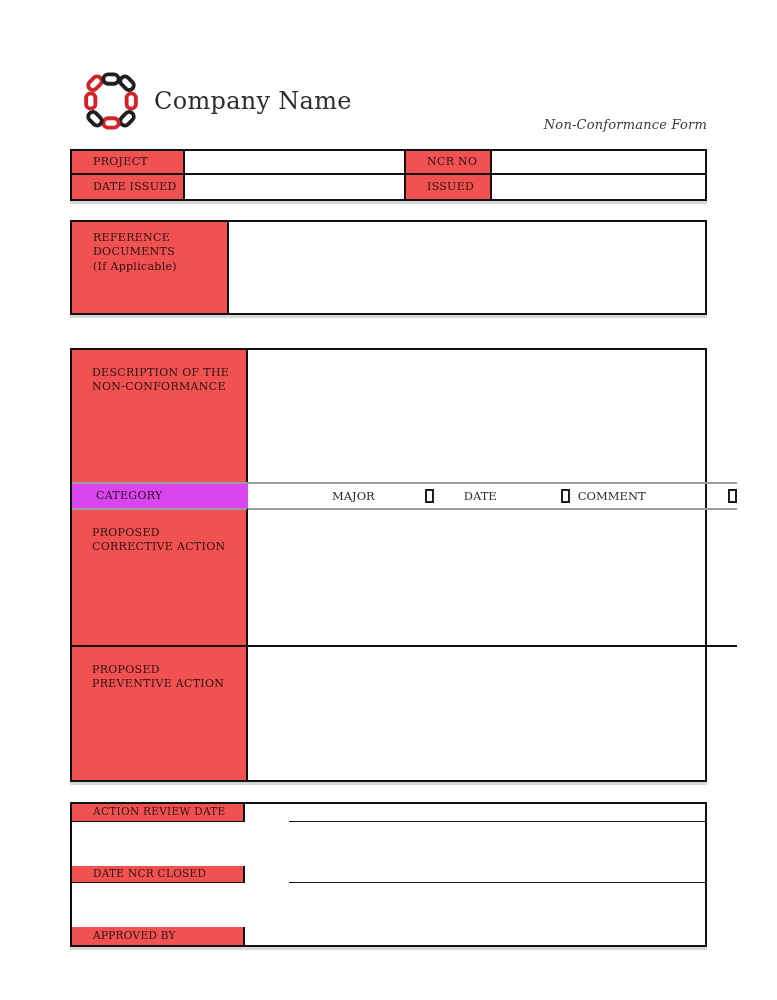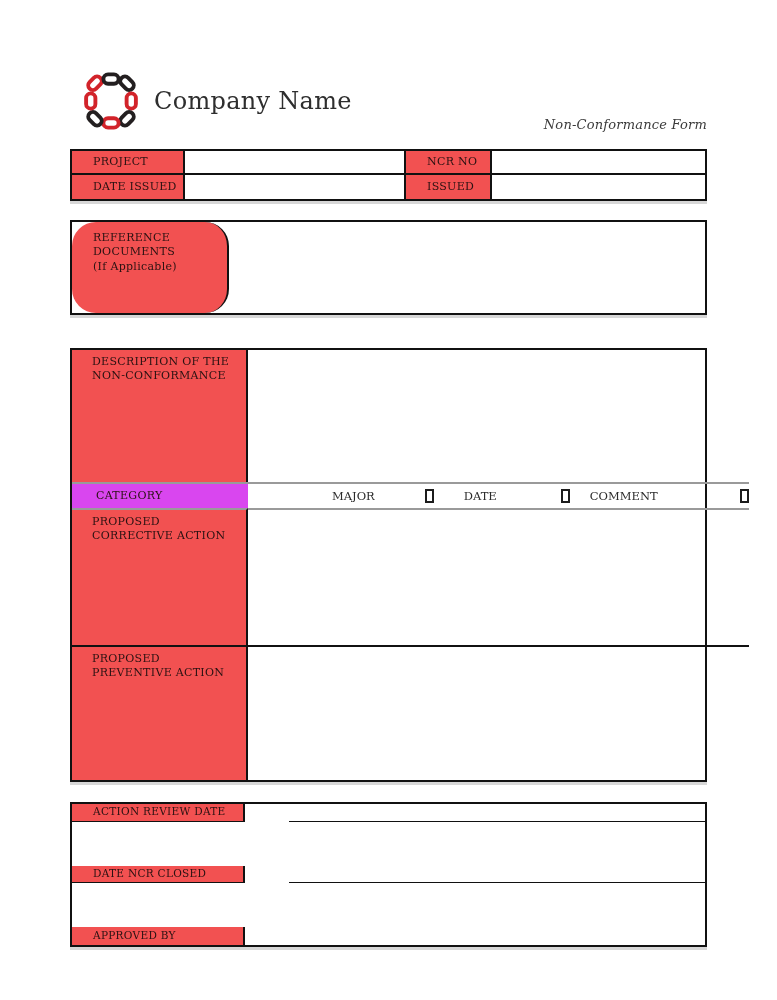--- a/index.html
+++ b/index.html
@@ -26,38 +26,38 @@
   
   .t-info { top:149px; display:grid; grid-template-columns:113px 221px 86px 1fr; grid-auto-rows:24px; }
   .t-info > div { display:flex; align-items:center; padding-left:21px; }
   .t-info > div.val { padding-left:6px; }
   .t-info > div:nth-child(-n+4) { border-bottom:2px solid var(--border); }
   .t-info > div:nth-child(4n+1), .t-info > div:nth-child(4n+3) { border-right:2px solid var(--border); }
   .t-info > div:nth-child(4n+2) { border-right:2px solid var(--border); }
 
   
   .t-ref { top:220px; height:95px; display:grid; grid-template-columns:157px 1fr; }
-  .t-ref .lbl-cell { border-right:2px solid var(--border); padding:9px 12px 0 21px;border-radius:24px; }
+  .t-ref .lbl-cell { border-right:2px solid var(--border); padding:9px 12px 0 21px; }
   .t-ref .val { padding:6px; }
 
   
   .t-main { top:348px; display:grid; grid-template-columns:176px 1fr; }
-  .t-main .row-lbl { border-right:2px solid var(--border); padding:5px 10px 0 20px; }
+  .t-main .row-lbl { border-right:2px solid var(--border); padding:16px 10px 0 20px; }
   .t-main .r-desc { height:132px; }
   .t-main .r-cat  { height:26px; border-top:2px solid #9a9a9a; }
   .t-main .r-corr { height:137px; border-top:2px solid #9a9a9a; }
   .t-main .r-prev { height:135px; border-top:2px solid var(--border); }
   .t-main .cat-lbl { display:flex; align-items:center; padding:0 0 0 24px; background:#d946ef; }
   .cat-content { display:flex; align-items:center; padding-left:84px; font-size:11.5px; color:#2b2b2b; }
   .cat-group { display:flex; align-items:center;gap:36px; }
   .cat-box { display:inline-block; width:9px; height:14px; border:2px solid #1c1c1c; background:#fff; }
   .cat-group:nth-child(1) .cat-box { margin-left:14px; }
   .cat-group:nth-child(2) { margin-left:30px; }
   .cat-group:nth-child(2) .cat-box { margin-left:28px; }
-  .cat-group:nth-child(3) { margin-left:20px; }
+  .cat-group:nth-child(3) { margin-left:8px; }
   .cat-group:nth-child(3) .cat-box { margin-left:46px; }
 
   
   .t-close { top:802px; display:grid; grid-template-columns:173px 1fr; grid-auto-rows:17.5px;gap:44px; }
   .t-close > div { display:flex; align-items:center; }
   .t-close .lbl-cell { border-right:2px solid var(--border); padding-left:21px; font-size:10.5px; }
   .t-close > div:nth-child(-n+4) { border-bottom:1.5px solid var(--border); }
   .t-close > div:nth-child(n+5):nth-child(-n+4) { border-bottom:none; }
   .t-close .val { padding-left:6px; }
 

